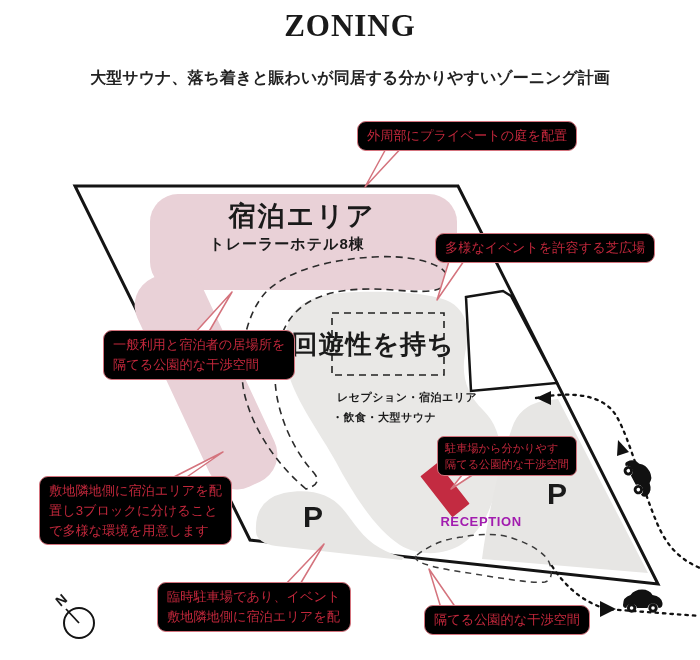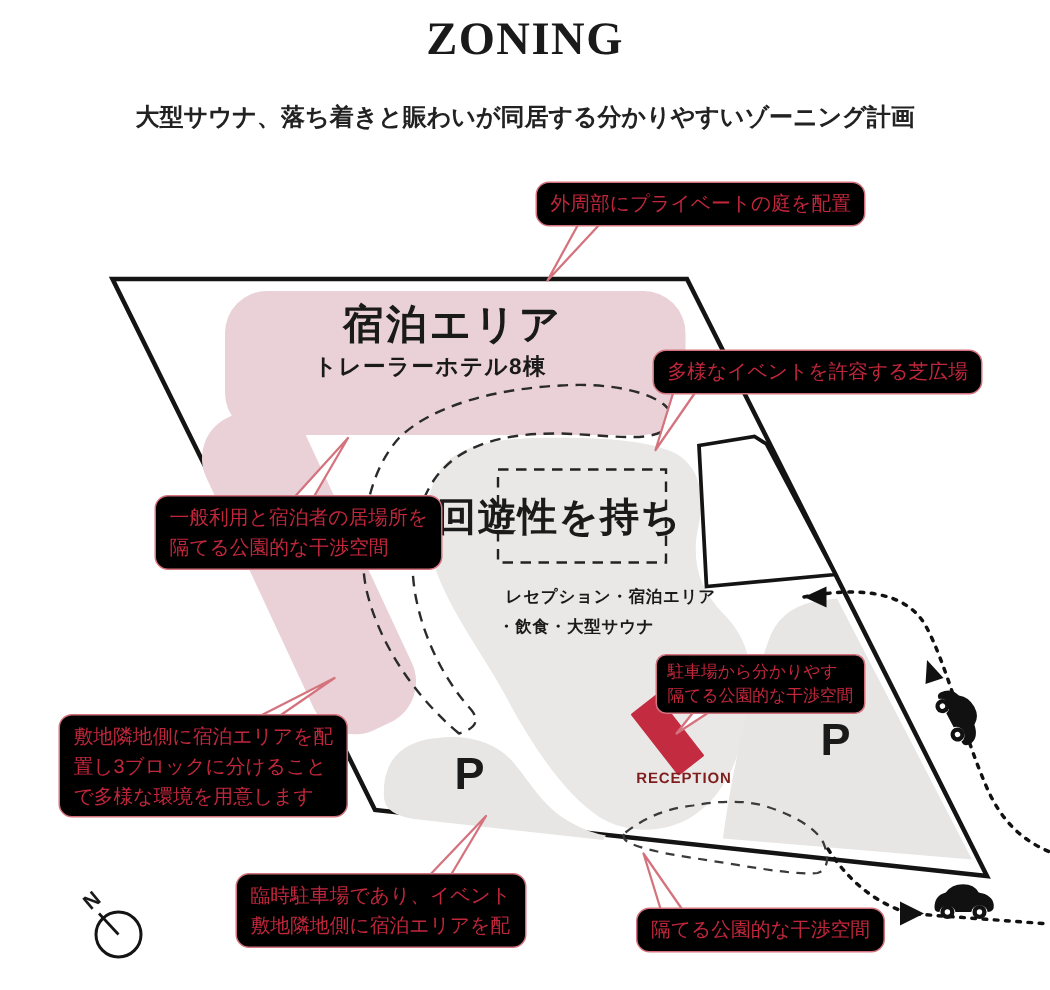--- a/index.html
+++ b/index.html
@@ -18,21 +18,21 @@
   }
   svg.plan{position:absolute;left:0;top:0;}
   .zone-label{position:absolute;white-space:pre;font-weight:800;}
   .lbl-acc{left:302px;top:198px;transform:translateX(-50%);font-size:27px;letter-spacing:2px;}
   .lbl-acc-sub{left:287px;top:235px;transform:translateX(-50%);font-size:15px;letter-spacing:1px;}
   .lbl-ent{left:373px;top:327px;transform:translateX(-50%);font-size:26px;letter-spacing:1px;}
   .lbl-ent-d1{left:337px;top:390px;font-size:11px;font-weight:700;letter-spacing:.5px;}
   .lbl-ent-d2{left:332px;top:410px;font-size:11px;font-weight:700;letter-spacing:.5px;}
   .lbl-p-left{left:313px;top:500px;transform:translateX(-50%);font-size:30px;}
   .lbl-p-right{left:557px;top:477px;transform:translateX(-50%);font-size:30px;}
-  .lbl-reception{left:456px;top:514px;transform:translateX(-50%);font-size:10px;color:#7f1d1d;letter-spacing:.6px;}
+  .lbl-reception{left:481px;top:514px;transform:translateX(-50%);font-size:13px;color:#a21caf;letter-spacing:.6px;}
   .bubble{
     position:absolute;background:#000000;border:1.5px solid #d4737d;border-radius:9px;
     color:#c1273b;font-weight:400;font-size:13.2px;line-height:1.5;
     padding:4px 9px;white-space:pre-line;z-index:3;
   }
   .bubble.small{font-size:11.2px;line-height:1.45;padding:3px 7px;border-radius:7px;}
   .bub-a{left:357px;top:121px;}
   .bub-b{left:435px;top:233px;}
   .bub-c{left:58px;top:330px;margin-left:45px;}
   .bub-d{left:39px;top:476px;}

